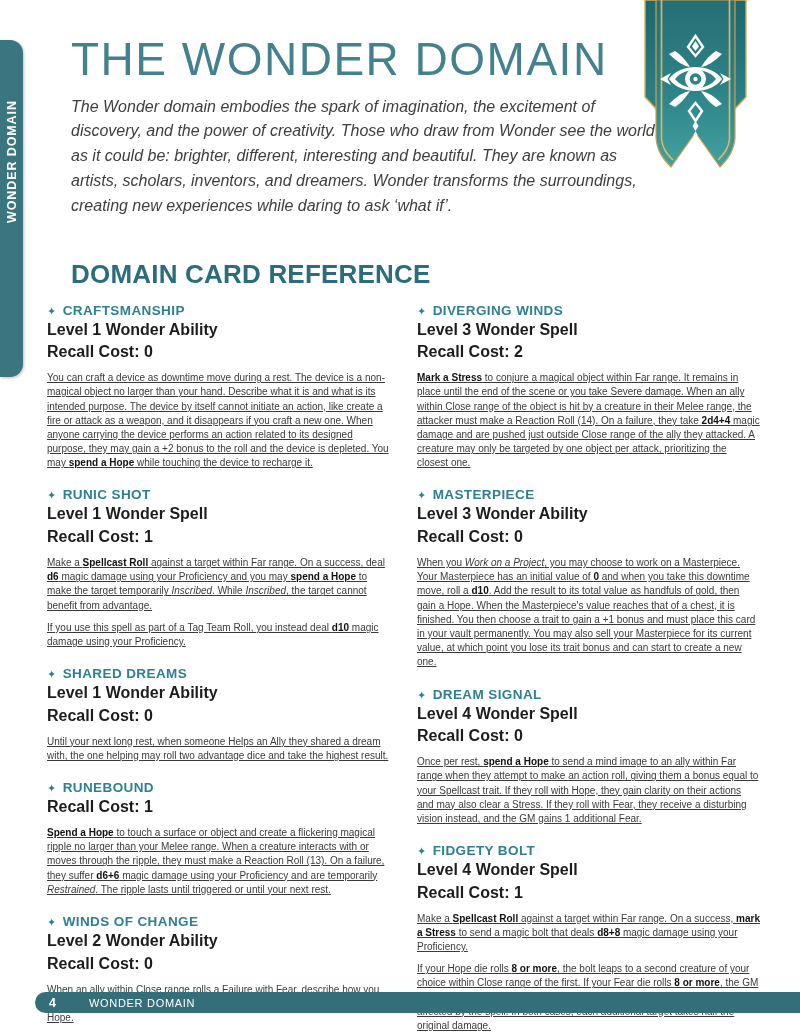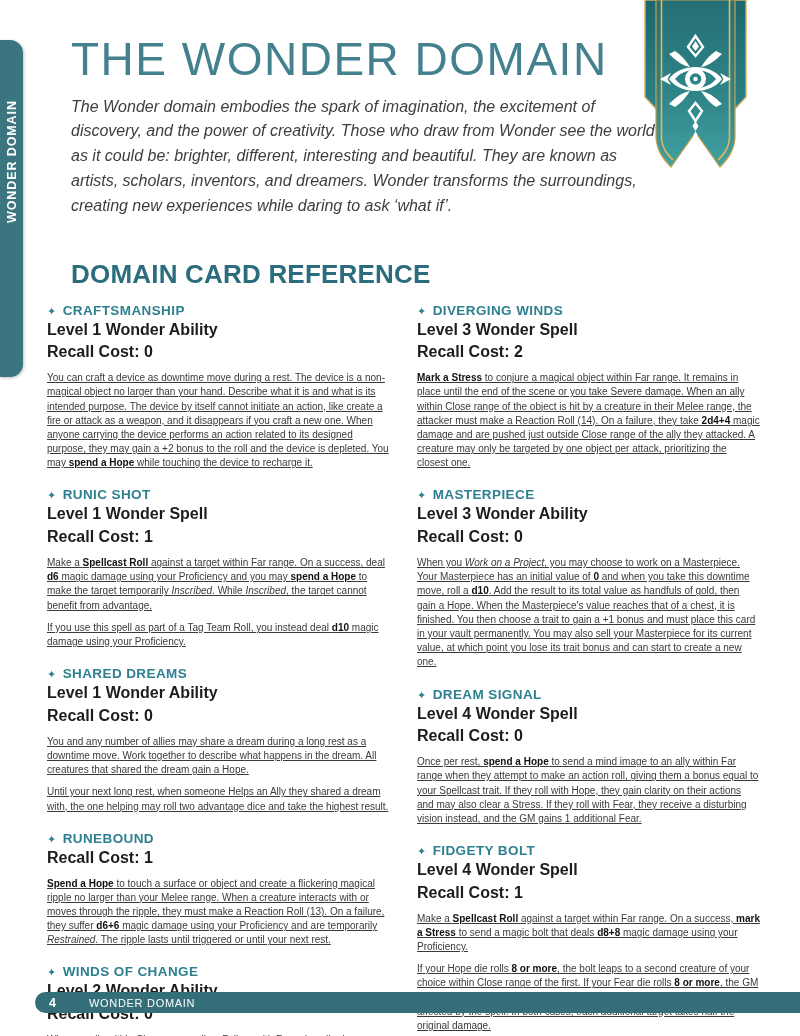--- a/index.html
+++ b/index.html
@@ -149,21 +149,20 @@
         </div>
       </article>
       <article class="card">
         <h3 class="card-title-row">
           <span class="sparkle">✦</span>
           <span>SHARED DREAMS</span>
         </h3>
         <p class="meta">Level 1 Wonder Ability</p>
         <p class="meta">Recall Cost: 0</p>
         <div class="card-body">
-          <p>You and any number of allies may share a dream during a long rest as a downtime move. Work together to describe what happens in the dream. All creatures that shared the dream gain a Hope.</p>
           <p>Until your next long rest, when someone Helps an Ally they shared a dream with, the one helping may roll two advantage dice and take the highest result.</p>
         </div>
       </article>
       <article class="card">
         <h3 class="card-title-row">
           <span class="sparkle">✦</span>
           <span>RUNEBOUND</span>
         </h3>
         <p class="meta">Recall Cost: 1</p>
         <div class="card-body">

